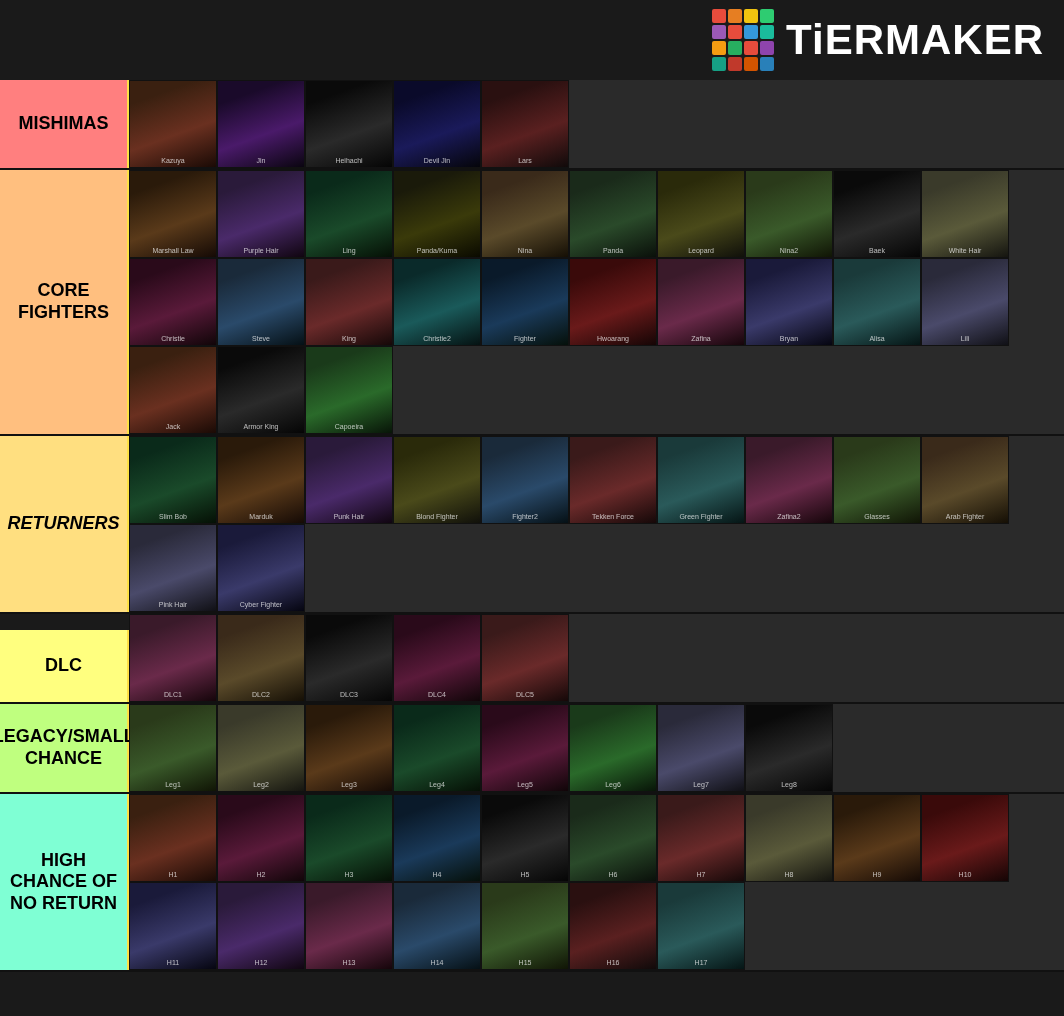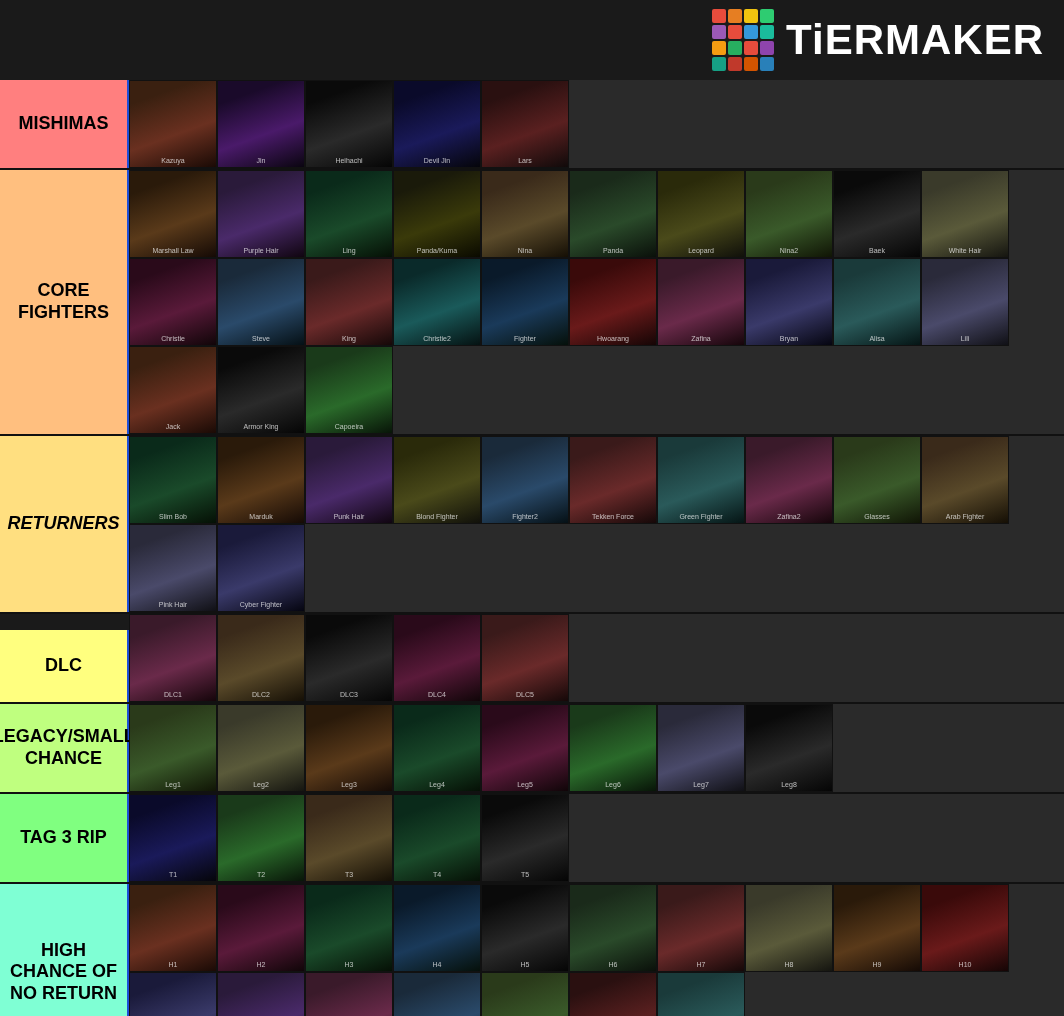--- a/index.html
+++ b/index.html
@@ -19,21 +19,21 @@
       width: 129px;
       min-width: 129px;
       display: flex;
       align-items: center;
       justify-content: center;
       text-align: center;
       font-weight: bold;
       font-size: 18px;
       color: #000;
       padding: 8px;
-      border-right: 2px solid #1d4ed8;
+      border-right: 2px solid #fde047;
       line-height: 1.2;
     }
 
     .tier-content {
       display: flex;
       flex-wrap: wrap;
       flex: 1;
       background: #2a2a2a;
       align-content: flex-start;
     }
@@ -334,40 +334,20 @@
         </div>
         <div class="fighter-slot" title="Leg7">
           <div class="char-portrait c24">Leg7</div>
         </div>
         <div class="fighter-slot" title="Leg8">
           <div class="char-portrait c12">Leg8</div>
         </div>
       </div>
     </div>
     <div class="tier-row">
-      <div class="tier-label" style="background: rgb(128, 255, 128);">TAG 3 RIP</div>
-      <div class="tier-content">
-        <div class="fighter-slot" title="T1">
-          <div class="char-portrait c6">T1</div>
-        </div>
-        <div class="fighter-slot" title="T2">
-          <div class="char-portrait c25">T2</div>
-        </div>
-        <div class="fighter-slot" title="T3">
-          <div class="char-portrait c17">T3</div>
-        </div>
-        <div class="fighter-slot" title="T4">
-          <div class="char-portrait c3">T4</div>
-        </div>
-        <div class="fighter-slot" title="T5">
-          <div class="char-portrait c12">T5</div>
-        </div>
-      </div>
-    </div>
-    <div class="tier-row">
       <div class="tier-label" style="background: rgb(127, 255, 212);">HIGH CHANCE OF NO RETURN</div>
       <div class="tier-content">
         <div class="fighter-slot" title="H1">
           <div class="char-portrait c1">H1</div>
         </div>
         <div class="fighter-slot" title="H2">
           <div class="char-portrait c20">H2</div>
         </div>
         <div class="fighter-slot" title="H3">
           <div class="char-portrait c3">H3</div>

